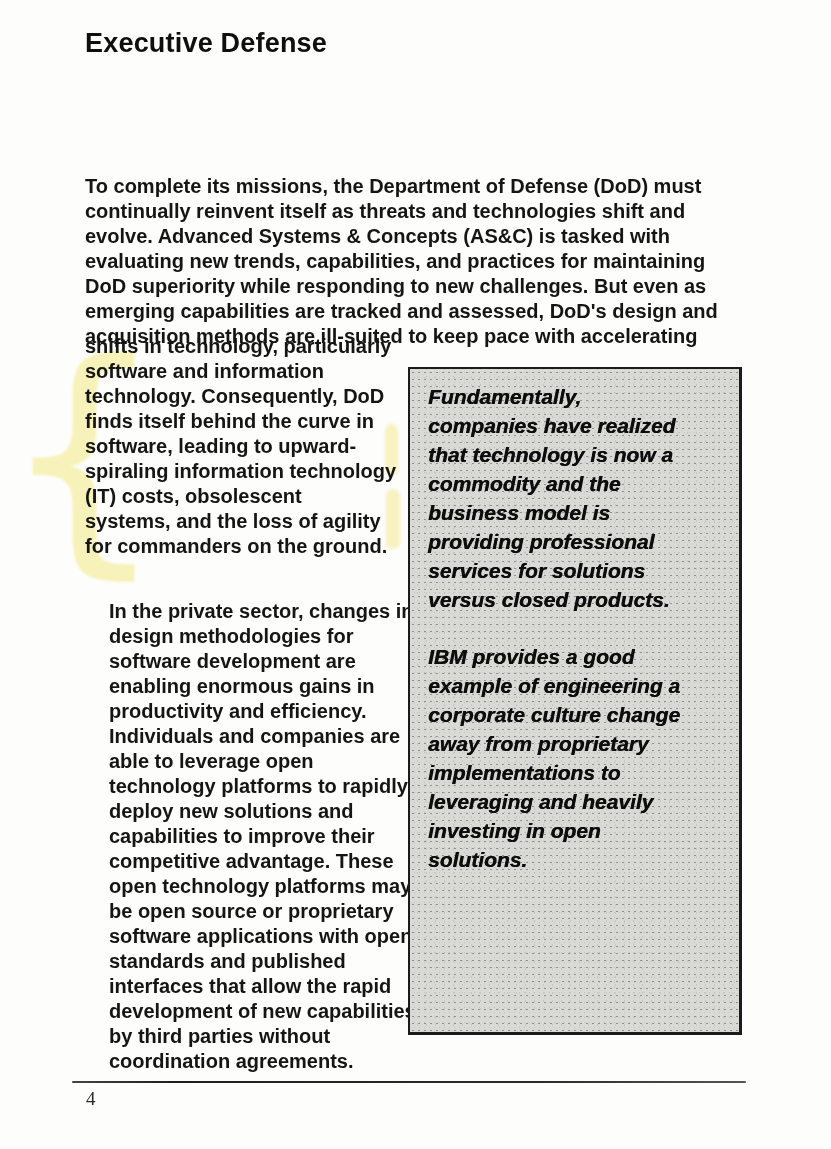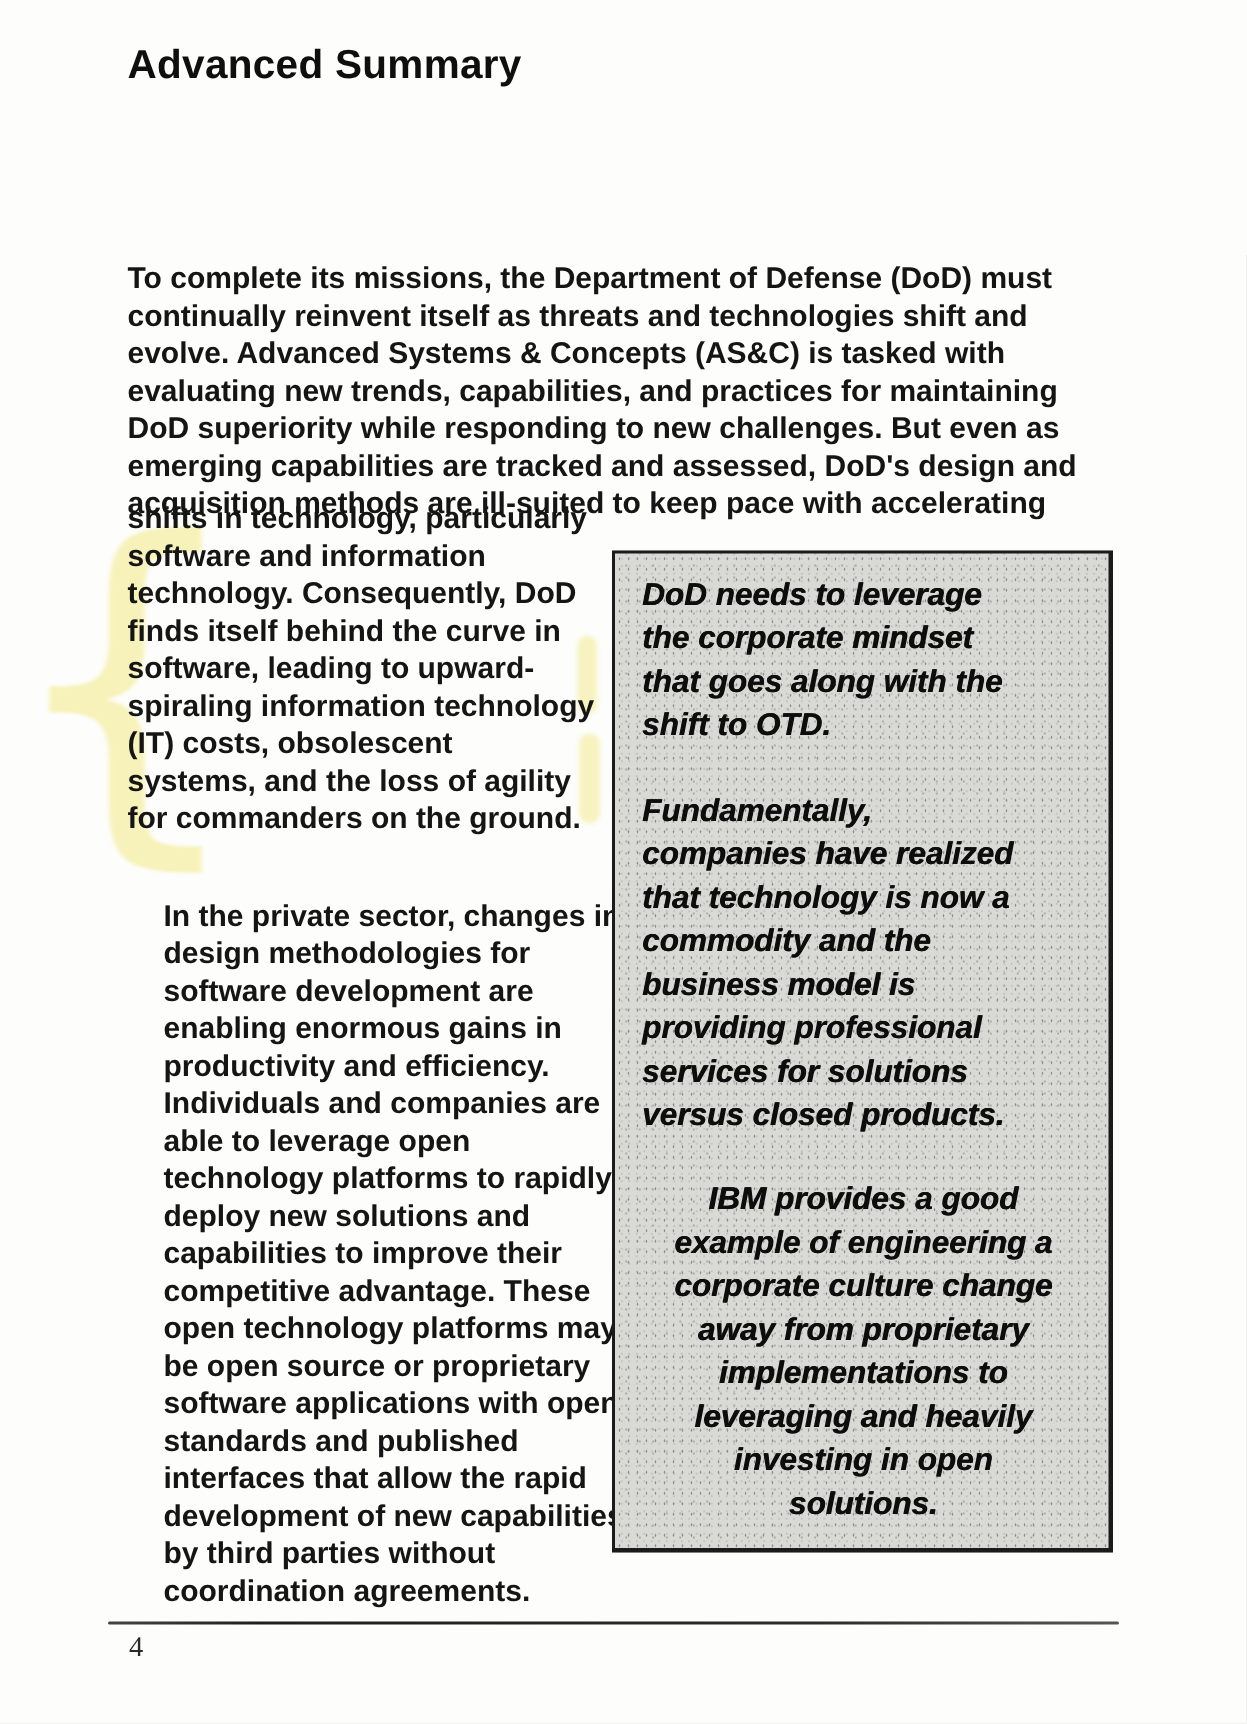--- a/index.html
+++ b/index.html
@@ -130,21 +130,21 @@
 </style>
 </head>
 <body>
 
 <div class="page">
 
   <span class="brace-decoration">{</span>
   <div class="yellow-mark m1"></div>
   <div class="yellow-mark m2"></div>
 
-  <h1 class="page-title">Advanced Summary</h1>
+  <h1 class="page-title">Executive Defense</h1>
 
 
   <div class="body-text paragraph-full">To complete its missions, the Department of Defense (DoD) must
 continually reinvent itself as threats and technologies shift and
 evolve. Advanced Systems &amp; Concepts (AS&amp;C) is tasked with
 evaluating new trends, capabilities, and practices for maintaining
 DoD superiority while responding to new challenges. But even as
 emerging capabilities are tracked and assessed, DoD's design and
 acquisition methods are ill-suited to keep pace with accelerating</div>
 
@@ -172,24 +172,20 @@
 open technology platforms may
 be open source or proprietary
 software applications with open
 standards and published
 interfaces that allow the rapid
 development of new capabilities
 by third parties without
 coordination agreements.</div>
 
   <div class="sidebar-box">
-    <div class="sidebar-quote">DoD needs to leverage
-the corporate mindset
-that goes along with the
-shift to OTD.</div>
     <div class="sidebar-quote">Fundamentally,
 companies have realized
 that technology is now a
 commodity and the
 business model is
 providing professional
 services for solutions
 versus closed products.</div>
     <div class="sidebar-quote">IBM provides a good
 example of engineering a

